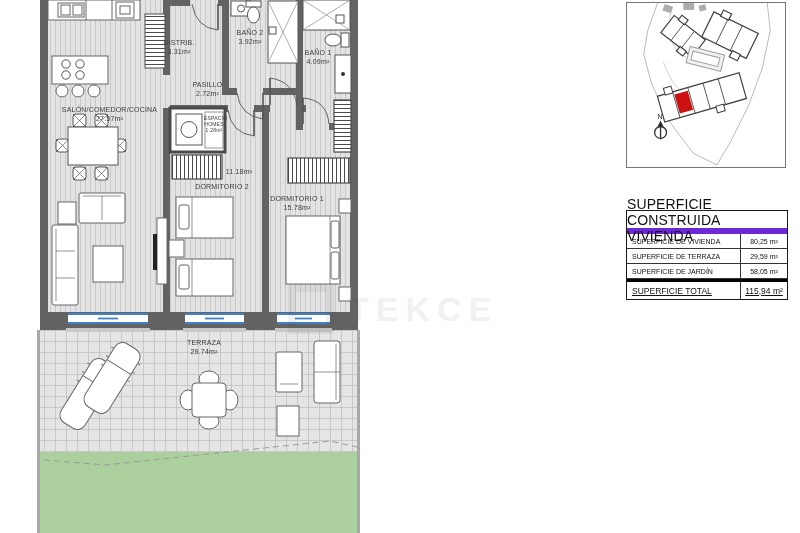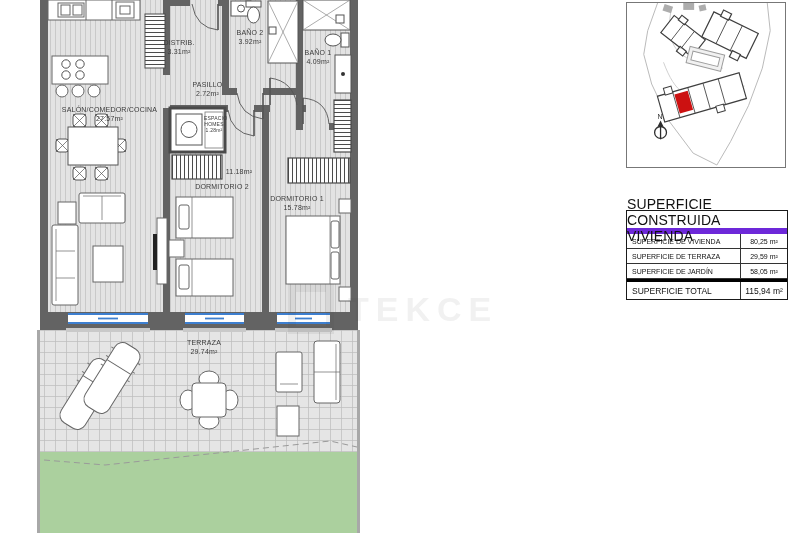--- a/index.html
+++ b/index.html
@@ -23,21 +23,21 @@
   
   #area-table{position:absolute;left:626px;top:210px;width:160px;border:1px solid #1a1a1a;
               background:#fff;font-size:7px;color:#111;}
   #area-table .hdr{height:17px;display:flex;align-items:center;justify-content:center;
                    font-size:14px;border-bottom:6px solid #6d28d9;letter-spacing:.1px;}
   #area-table .row{display:flex;height:14px;border-bottom:1px solid #333;}
   #area-table .row .lbl{flex:1;display:flex;align-items:center;padding-left:5px;}
   #area-table .row .val{width:46px;border-left:1px solid #333;display:flex;
                         align-items:center;justify-content:center;}
   #area-table .thick{height:3px;background:#000;}
-  #area-table .total{display:flex;height:17px;font-size:8.5px;}
+  #area-table .total{display:flex;height:17px;font-size:8.5px;text-decoration:underline;}
   #area-table .total .lbl{flex:1;display:flex;align-items:center;padding-left:5px;}
   #area-table .total .val{width:46px;border-left:1px solid #333;display:flex;
                           align-items:center;justify-content:center;}
 </style>
 </head>
 <body>
 
 <div id="stage">
 
   <svg id="plan-svg" width="800" height="533" viewBox="0 0 800 533">

